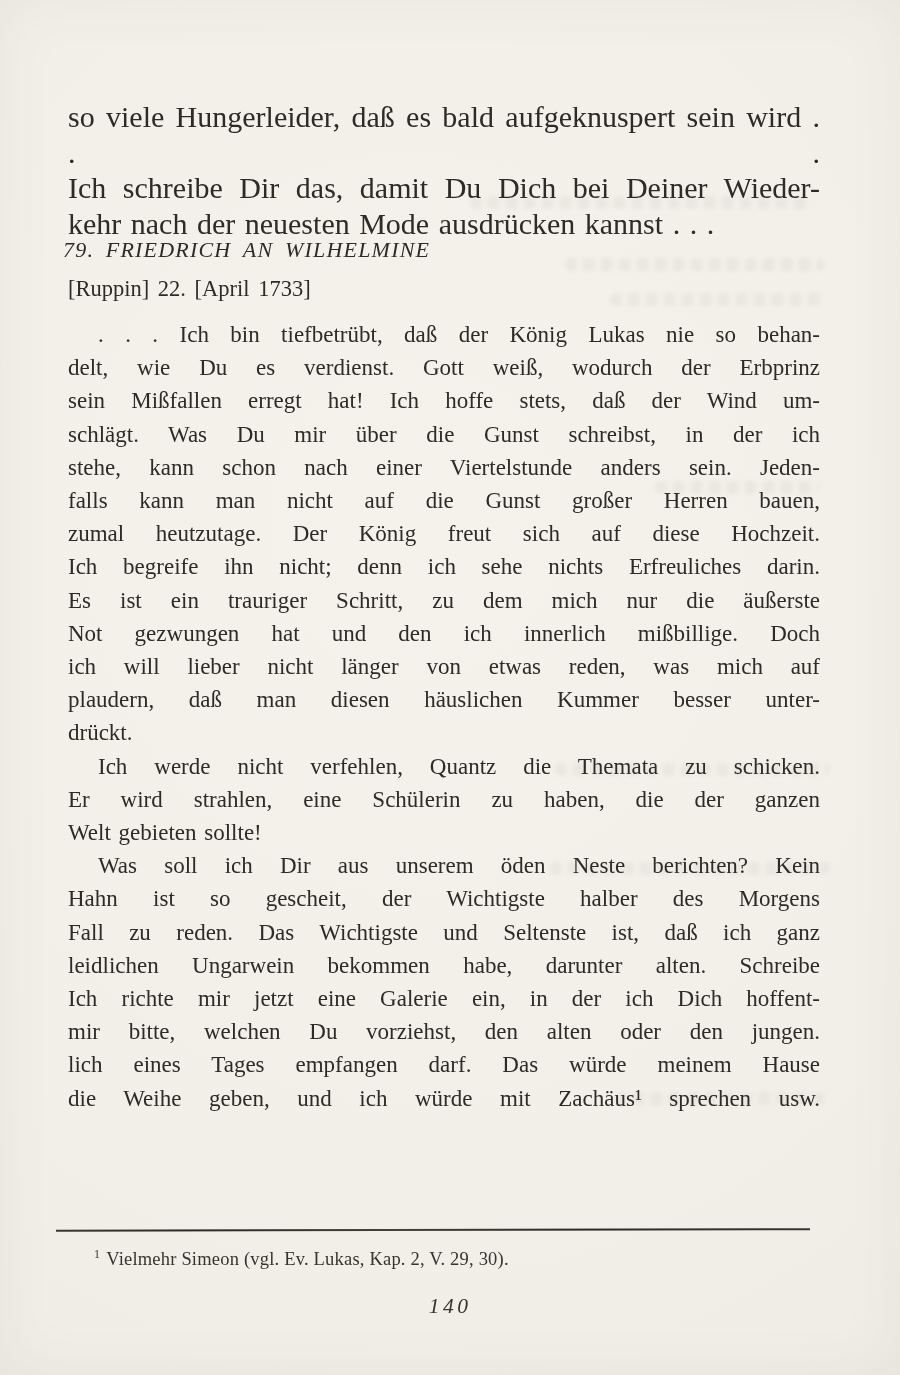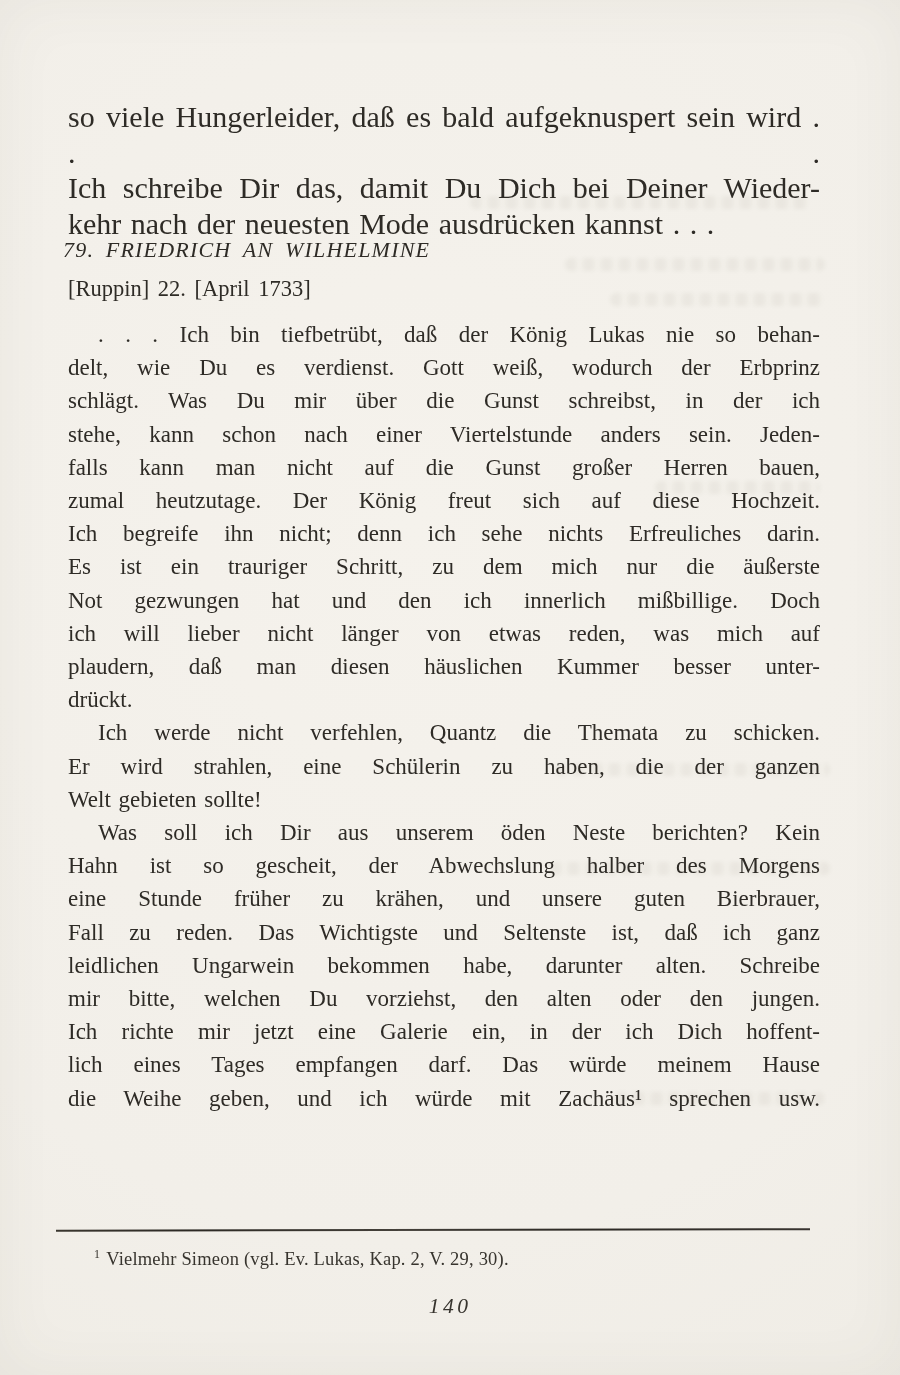--- a/index.html
+++ b/index.html
@@ -103,44 +103,44 @@
     </div>
 
   <div class="heading">79. FRIEDRICH AN WILHELMINE</div>
 
   <div class="dateline">[Ruppin] 22. [April 1733]</div>
 
   <div class="textcol body">
     <div class="paragraph">
         <div class="line indent">. . . Ich bin tiefbetrübt, daß der König Lukas nie so behan-</div>
         <div class="line">delt, wie Du es verdienst. Gott weiß, wodurch der Erbprinz</div>
+        <div class="line">sein Mißfallen erregt hat! Ich hoffe stets, daß der Wind um-</div>
         <div class="line">schlägt. Was Du mir über die Gunst schreibst, in der ich</div>
         <div class="line">stehe, kann schon nach einer Viertelstunde anders sein. Jeden-</div>
         <div class="line">falls kann man nicht auf die Gunst großer Herren bauen,</div>
         <div class="line">zumal heutzutage. Der König freut sich auf diese Hochzeit.</div>
         <div class="line">Ich begreife ihn nicht; denn ich sehe nichts Erfreuliches darin.</div>
         <div class="line">Es ist ein trauriger Schritt, zu dem mich nur die äußerste</div>
         <div class="line">Not gezwungen hat und den ich innerlich mißbillige. Doch</div>
         <div class="line">ich will lieber nicht länger von etwas reden, was mich auf</div>
         <div class="line">plaudern, daß man diesen häuslichen Kummer besser unter-</div>
         <div class="line par-end">drückt.</div>
       </div>
     <div class="paragraph">
         <div class="line indent">Ich werde nicht verfehlen, Quantz die Themata zu schicken.</div>
         <div class="line">Er wird strahlen, eine Schülerin zu haben, die der ganzen</div>
         <div class="line par-end">Welt gebieten sollte!</div>
       </div>
     <div class="paragraph">
         <div class="line indent">Was soll ich Dir aus unserem öden Neste berichten? Kein</div>
-        <div class="line">Hahn ist so gescheit, der Abwechslung halber des Morgens</div>
-        <div class="line">eine Stunde früher zu krähen, und unsere guten Bierbrauer,</div>
+        <div class="line">Hahn ist so gescheit, der Wichtigste halber des Morgens</div>
         <div class="line">Fall zu reden. Das Wichtigste und Seltenste ist, daß ich ganz</div>
         <div class="line">leidlichen Ungarwein bekommen habe, darunter alten. Schreibe</div>
+        <div class="line">Ich richte mir jetzt eine Galerie ein, in der ich Dich hoffent-</div>
         <div class="line">mir bitte, welchen Du vorziehst, den alten oder den jungen.</div>
-        <div class="line">Ich richte mir jetzt eine Galerie ein, in der ich Dich hoffent-</div>
         <div class="line">lich eines Tages empfangen darf. Das würde meinem Hause</div>
         <div class="line">die Weihe geben, und ich würde mit Zachäus¹ sprechen usw.</div>
       </div>
   </div>
 
   <div class="rule"></div>
 
   <div class="footnote">
     <sup>1</sup><span>Vielmehr Simeon (vgl. Ev. Lukas, Kap. 2, V. 29, 30).</span>
   </div>

